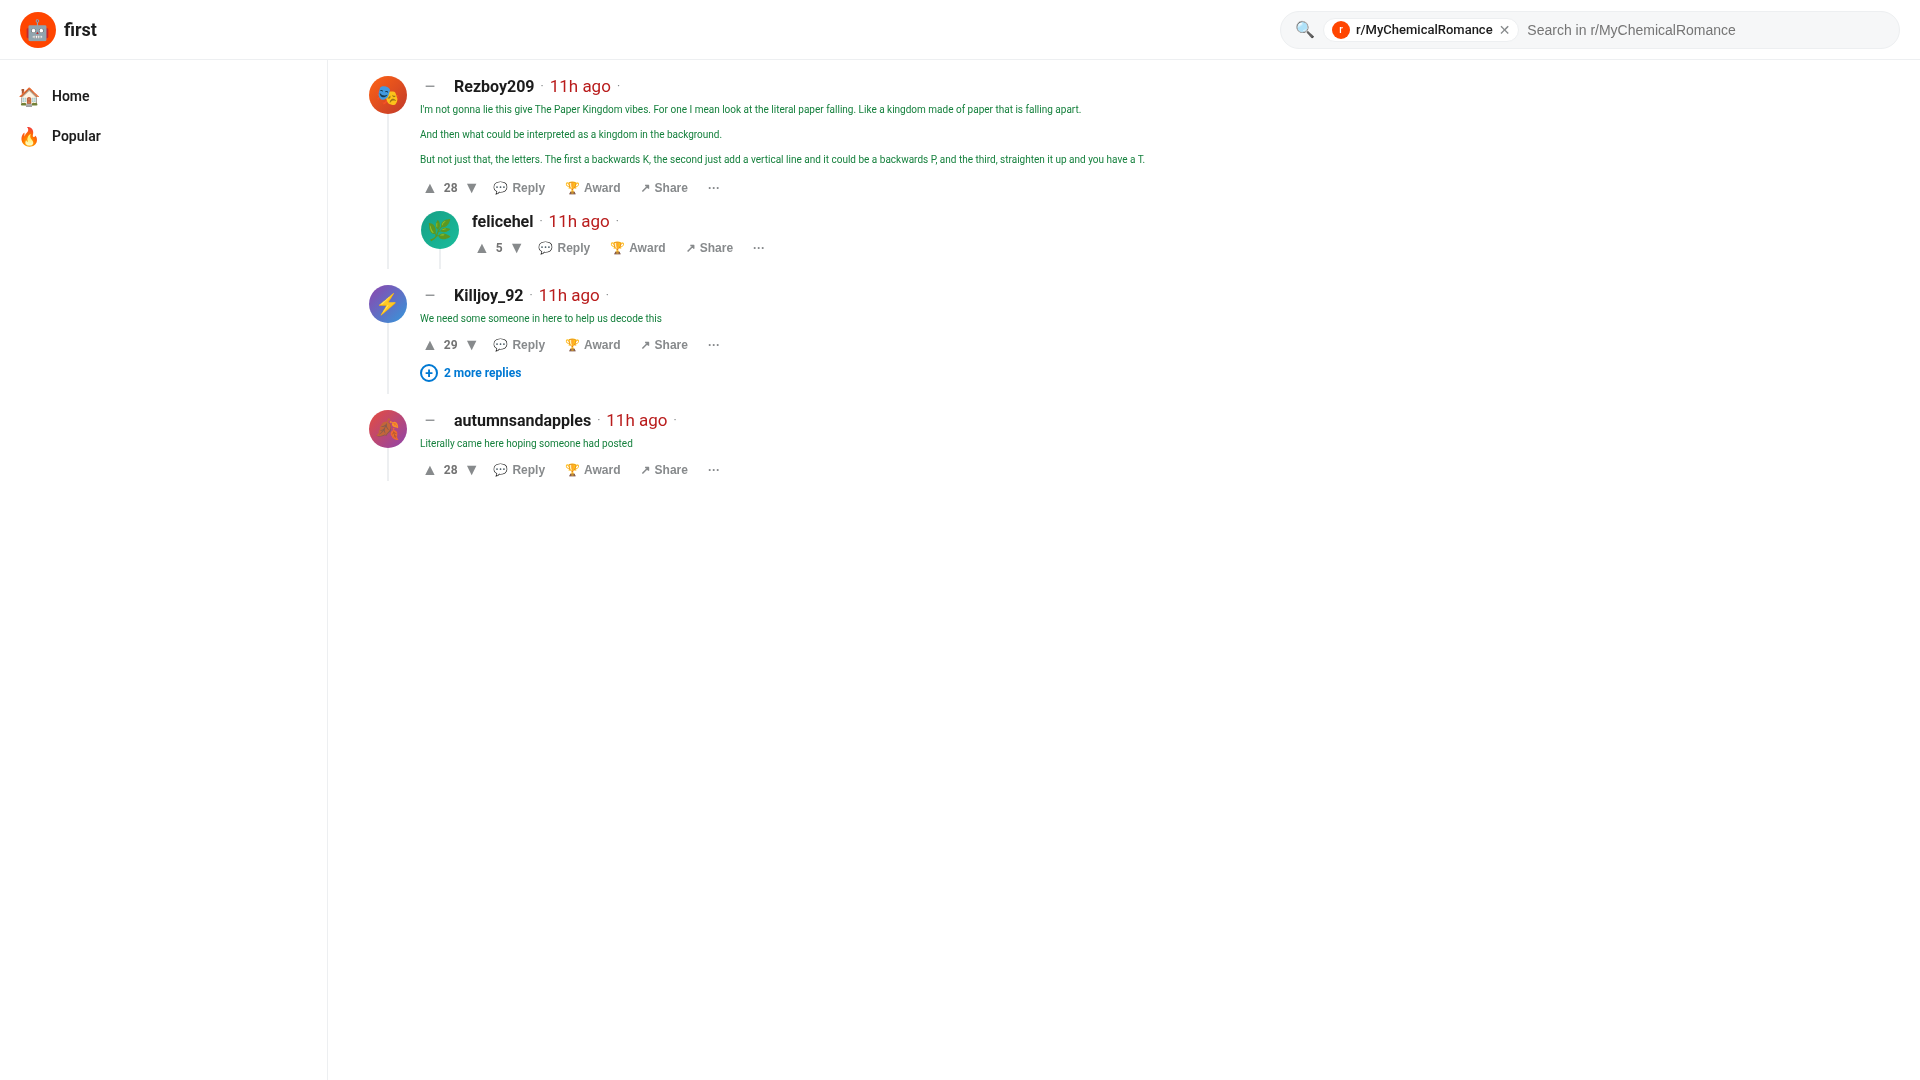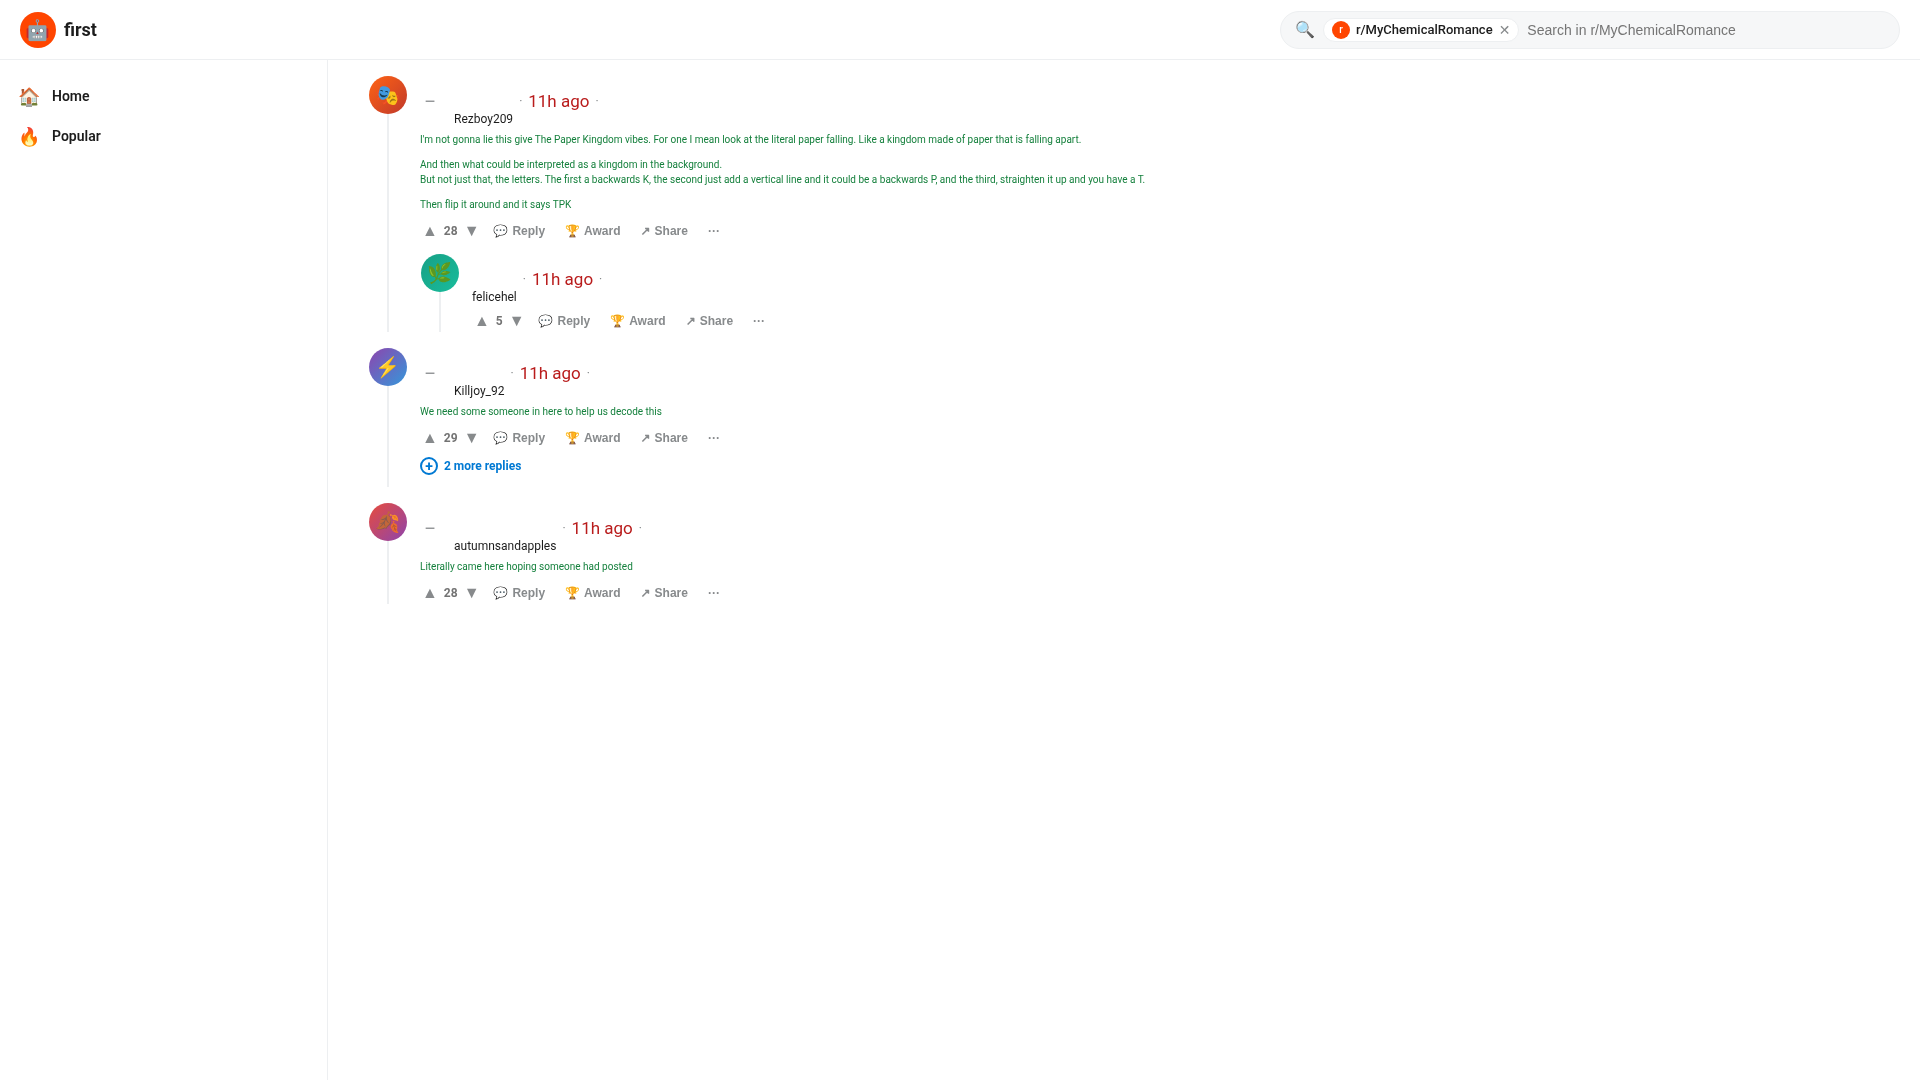--- a/index.html
+++ b/index.html
@@ -115,24 +115,23 @@
     .avatar-killjoy { background: linear-gradient(135deg, #8e44ad, #3498db); }
     .avatar-autumn { background: linear-gradient(135deg, #e74c3c, #8e44ad); }
     .avatar-felice { background: linear-gradient(135deg, #16a085, #1abc9c); }
     .comment-meta {
       display: flex;
       align-items: center;
       gap: 6px;
       margin-bottom: 6px;
     }
     .username {
-      font-size: 12px;
-      font-weight: 400;
+      font-size: 16px;
+      font-weight: 700;
       color: #1c1c1c;
-      margin-top: 36px;
     }
     .meta-dot { color: #878a8c; font-size: 12px; }
     .timestamp { font-size: 17px; color: #b91c1c; }
     .comment-text {
       font-size: 10px;
       line-height: 1.5;
       color: #15803d;
       margin-bottom: 8px;
     }
     .comment-actions {
@@ -258,23 +257,22 @@
         <div style="flex:1; padding-left:12px;">
 
           <div class="comment-meta">
             <button class="minimize-btn">−</button>
             <span class="username">Rezboy209</span>
             <span class="meta-dot">·</span>
             <span class="timestamp">11h ago</span>
             <span class="meta-dot">·</span>
           </div>
           <div class="comment-text" style="margin-bottom:10px;">I'm not gonna lie this give The Paper Kingdom vibes. For one I mean look at the literal paper falling. Like a kingdom made of paper that is falling apart.</div>
-          <div class="comment-text" style="margin-bottom:0;">And then what could be interpreted as a kingdom in the background.</div>
+          <div class="comment-text" style="margin-bottom:10px;">And then what could be interpreted as a kingdom in the background.</div>
           <div class="comment-text" style="margin-bottom:10px;">But not just that, the letters. The first a backwards K, the second just add a vertical line and it could be a backwards P, and the third, straighten it up and you have a T.</div>
-          <div class="comment-text" style="margin-bottom:8px;">Then flip it around and it says TPK</div>
           <div class="comment-actions">
             <div class="vote-section">
               <button class="vote-btn">▲</button>
               <span class="vote-count">28</span>
               <button class="vote-btn">▼</button>
             </div>
             <button class="action-btn">
               <span>💬</span>
               <span>Reply</span>
             </button>

